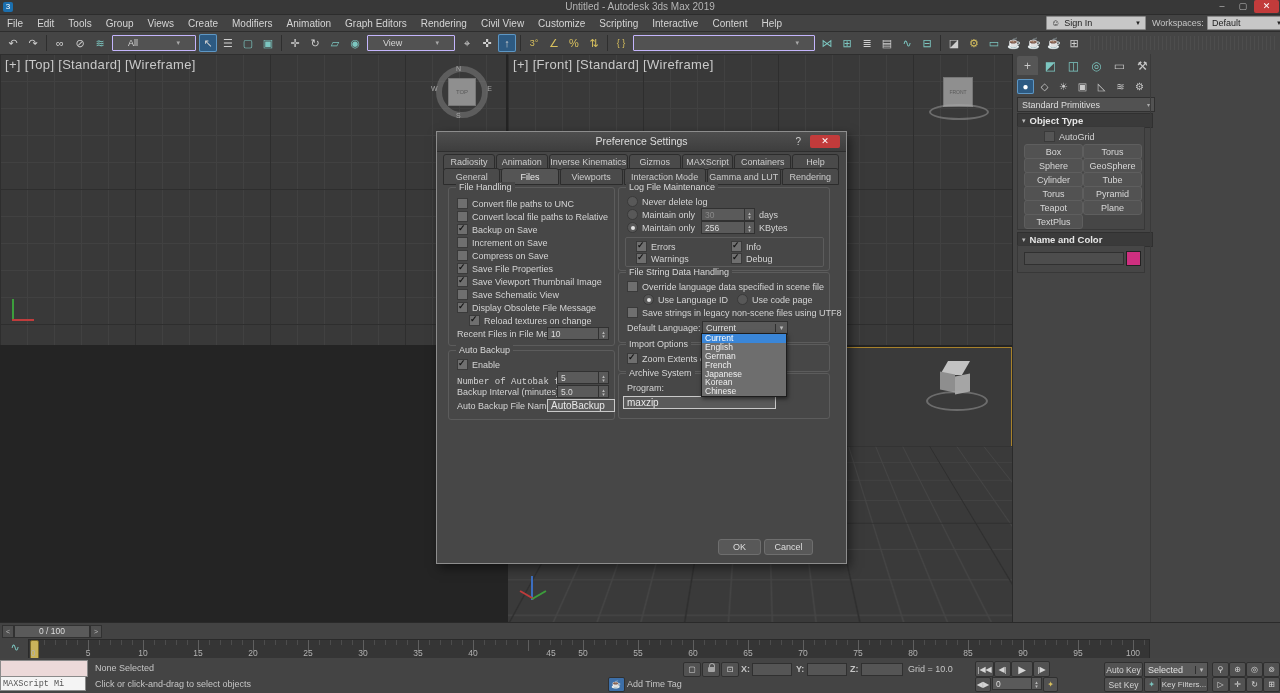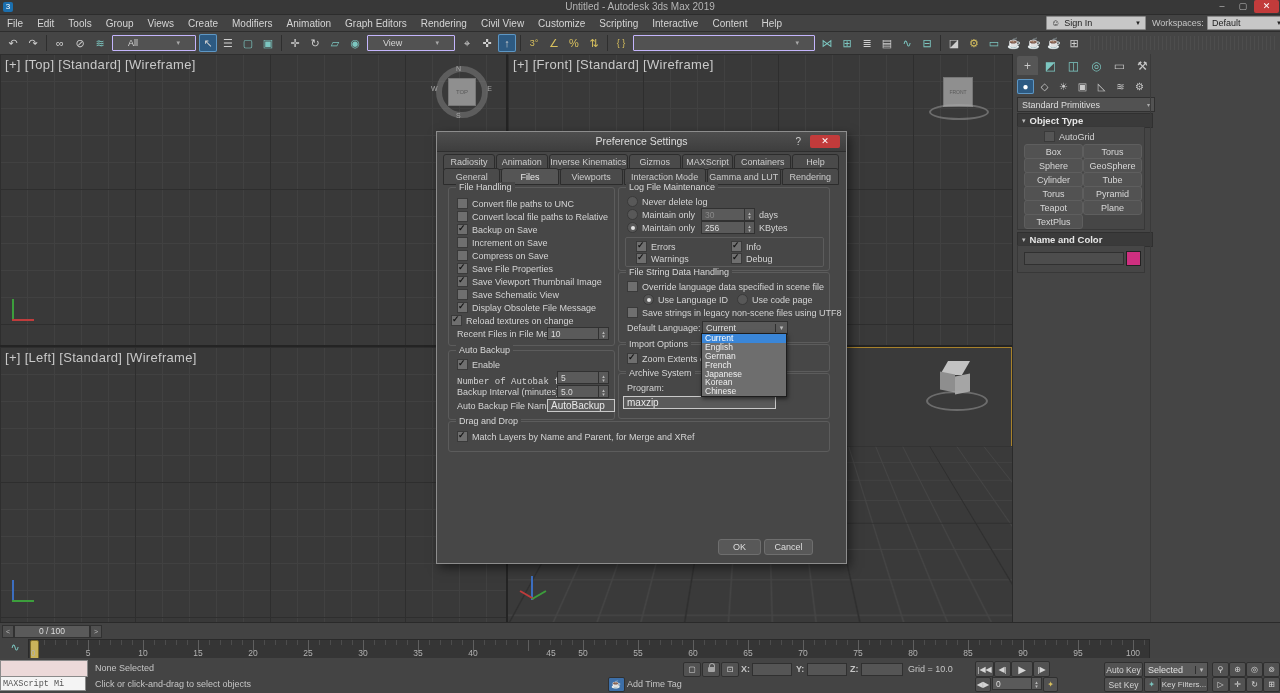--- a/index.html
+++ b/index.html
@@ -225,27 +225,20 @@
         <div style="left:0;bottom:0;width:22px;height:2px;background:#c03c3c;"></div>
       </div>
     </div>
     <div class="vp" style="left:508px;top:0;width:504px;height:291px;">
       <span class="vplabel">[+] [Front] [Standard] [Wireframe]</span>
       <div class="abs" style="right:24px;top:18px;width:60px;height:60px;">
         <div class="vcube-sq" style="left:16px;top:6px;width:28px;height:28px;font-size:5px;">FRONT</div>
         <div class="ellipse" style="left:1px;top:32px;width:56px;height:12px;"></div>
       </div>
     </div>
-    <div class="vp" style="left:0;top:293px;width:506px;height:275px;">
-      <span class="vplabel">[+] [Left] [Standard] [Wireframe]</span>
-      <div class="axis" style="left:12px;bottom:20px;width:24px;height:24px;">
-        <div style="left:0;bottom:0;width:2px;height:22px;background:#3c6ec0;"></div>
-        <div style="left:0;bottom:0;width:22px;height:2px;background:#3c9e3c;"></div>
-      </div>
-    </div>
     <div class="vp persp" style="left:508px;top:293px;width:504px;height:275px;">
       <div class="ground"></div>
       <div class="abs" style="right:24px;top:8px;width:64px;height:70px;">
         <div class="abs" style="left:20px;top:6px;width:22px;height:14px;background:#c2c2c2;transform:skewX(-30deg);"></div>
         <div class="abs" style="left:16px;top:18px;width:15px;height:18px;background:#8e8e8e;transform:skewY(12deg);"></div>
         <div class="abs" style="left:31px;top:20px;width:15px;height:18px;background:#a5a5a5;transform:skewY(-12deg);"></div>
         <div class="ellipse" style="left:2px;top:36px;width:58px;height:16px;"></div>
       </div>
       <div class="axis" style="left:10px;bottom:18px;width:30px;height:30px;">
         <div style="left:13px;bottom:4px;width:2px;height:24px;background:#3c6ec0;"></div>
@@ -360,21 +353,21 @@
           <span>Save Viewport Thumbnail Image</span>
         </div>
       <div class="drow" style="left:8px;top:101px;">
           <span class="cb"></span>
           <span>Save Schematic View</span>
         </div>
       <div class="drow" style="left:8px;top:114px;">
           <span class="cb checked"></span>
           <span>Display Obsolete File Message</span>
         </div>
-      <div class="drow" style="left:2px;top:127px;align-items:center;">
+      <div class="drow" style="left:20px;top:127px;align-items:center;">
           <span class="cb checked"></span>
           <span>Reload textures on change</span>
         </div>
       <span class="dlbl abs" style="left:8px;top:141px;">Recent Files in File Menu:</span>
       <div class="spin" style="left:98px;top:139px;width:60px;">
         <span class="val">10</span>
         <span class="arr">
             <span>▴</span>
             <span>▾</span>
           </span>
@@ -499,27 +492,20 @@
     <div id="langlist" style="left:264px;top:201px;width:84px;">
       <div class="opt sel">Current</div>
       <div class="opt">English</div>
       <div class="opt">German</div>
       <div class="opt">French</div>
       <div class="opt">Japanese</div>
       <div class="opt">Korean</div>
       <div class="opt">Chinese</div>
     </div>
 
-    <div class="grp" style="left:11px;top:289px;width:380px;height:29px;">
-      <span class="gtitle">Drag and Drop</span>
-      <div class="drow" style="left:8px;top:9px;">
-          <span class="cb checked"></span>
-          <span>Match Layers by Name and Parent, for Merge and XRef</span>
-        </div>
-    </div>
 
     <div class="dbtn" style="left:281px;top:407px;width:41px;">OK</div>
     <div class="dbtn" style="left:327px;top:407px;width:47px;">Cancel</div>
   </div>
 
   <div class="abs" id="timeline">
     <span class="tsbtn" style="left:2px;">&lt;</span>
     <div id="tslider">0 / 100</div>
     <span class="tsbtn" style="left:90px;">&gt;</span>
     <span class="abs" style="left:6px;top:18px;width:18px;height:16px;color:#7cc6c0;font-size:11px;text-align:center;">∿</span>

